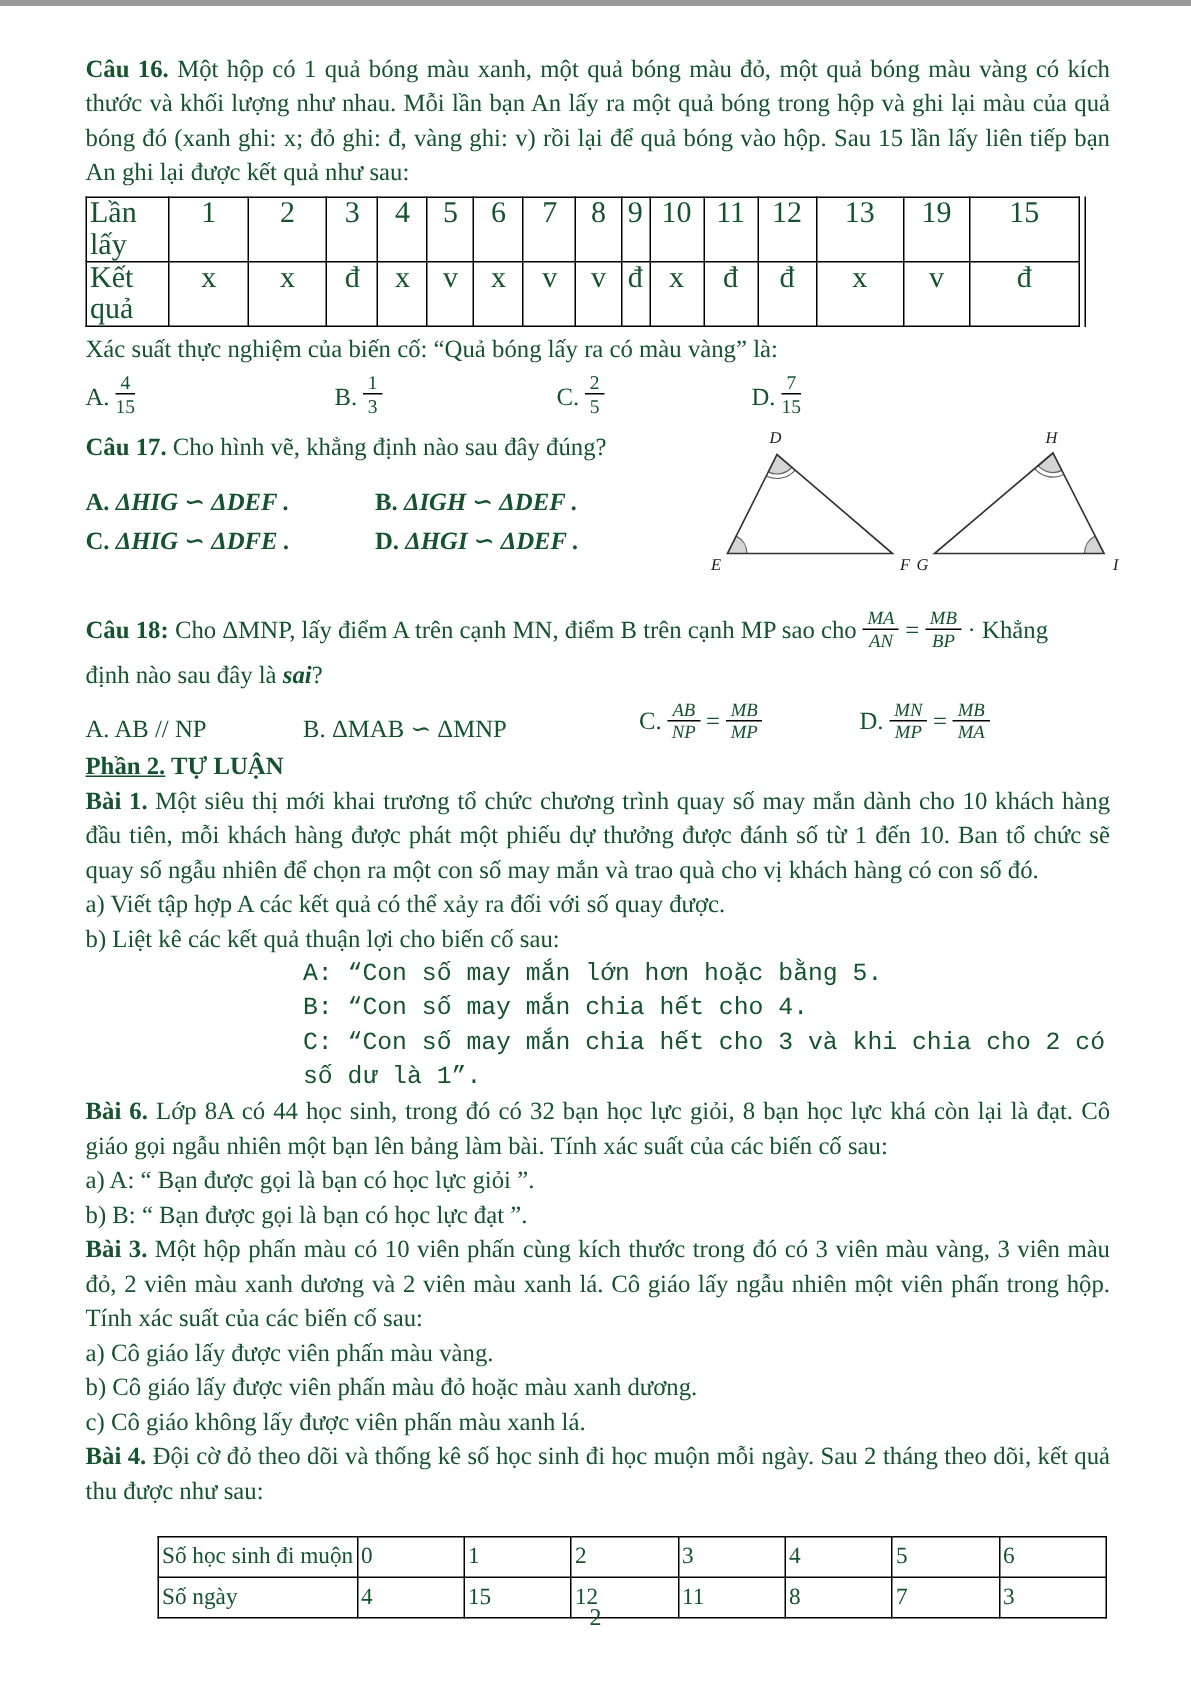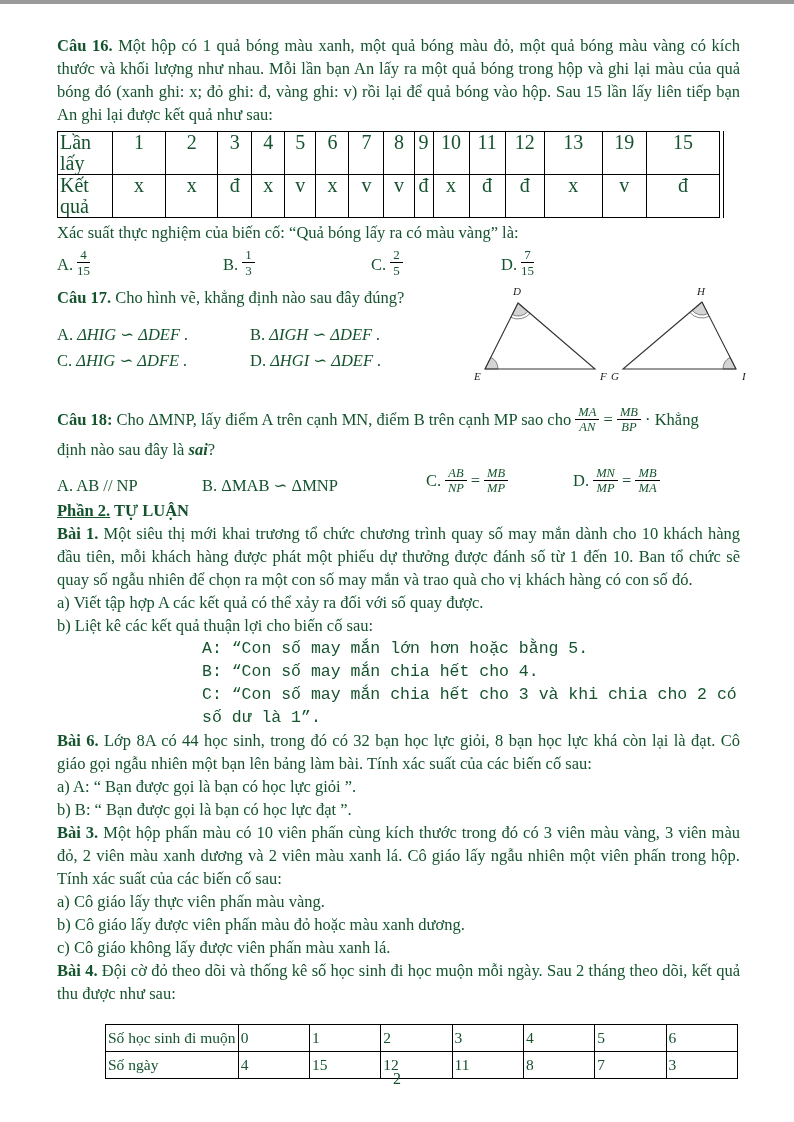--- a/index.html
+++ b/index.html
@@ -34,21 +34,21 @@
   .frac .fn{display:block;border-bottom:1.3px solid #000;padding:0 3px;}
   .frac .fd{display:block;}
   .frac.it{font-style:italic;font-size:12.5px;line-height:14px;}
 
   .optrow{display:flex;align-items:center;margin:3px 0 5px 0;min-height:34px;}
   .optrow .opt{display:flex;align-items:center;gap:4px;}
 
   
   .q17{position:relative;margin-top:4px;height:104px;}
   .q17opts{margin-top:13px;width:440px;}
-  .q17opts .row{display:flex;line-height:26px;}
+  .q17opts .row{display:flex;line-height:26px;font-weight:bold;}
   .q17opts .o1{width:193px;}
   .q17fig{position:absolute;top:-2px;right:-15px;}
   .q17fig text{font-family:"Liberation Serif","DejaVu Serif",serif;font-style:italic;font-size:11px;fill:#222;}
 
   
   .q18l1{margin-top:12px;line-height:36px;}
   .q18opts{display:flex;align-items:flex-end;min-height:36px;}
 
   
   .p2head{font-weight:bold;margin-top:2px;}
@@ -222,21 +222,21 @@
   <p>b) Liệt kê các kết quả thuận lợi cho biến cố sau:</p>
   <p class="indent-ev">A: “Con số may mắn lớn hơn hoặc bằng 5.</p>
   <p class="indent-ev">B: “Con số may mắn chia hết cho 4.</p>
   <p class="indent-ev">C: “Con số may mắn chia hết cho 3 và khi chia cho 2 có số dư là 1”.</p>
 
   <p class="para"><b>Bài 6.</b> <span>Lớp 8A có 44 học sinh, trong đó có 32 bạn học lực giỏi, 8 bạn học lực khá còn lại là đạt. Cô giáo gọi ngẫu nhiên một bạn lên bảng làm bài. Tính xác suất của các biến cố sau:</span></p>
   <p>a) A: “ Bạn được gọi là bạn có học lực giỏi ”.</p>
   <p>b) B: “ Bạn được gọi là bạn có học lực đạt ”.</p>
 
   <p class="para"><b>Bài 3.</b> <span>Một hộp phấn màu có 10 viên phấn cùng kích thước trong đó có 3 viên màu vàng, 3 viên màu đỏ, 2 viên màu xanh dương và 2 viên màu xanh lá. Cô giáo lấy ngẫu nhiên một viên phấn trong hộp. Tính xác suất của các biến cố sau:</span></p>
-  <p>a) Cô giáo lấy thực viên phấn màu vàng.</p>
+  <p>a) Cô giáo lấy được viên phấn màu vàng.</p>
   <p>b) Cô giáo lấy được viên phấn màu đỏ hoặc màu xanh dương.</p>
   <p>c) Cô giáo không lấy được viên phấn màu xanh lá.</p>
 
   <p class="para"><b>Bài 4.</b> <span>Đội cờ đỏ theo dõi và thống kê số học sinh đi học muộn mỗi ngày. Sau 2 tháng theo dõi, kết quả thu được như sau:</span></p>
 
   <table class="t2">
     <colgroup>
       <col style="width:132px">
         <col style="width:71px">
         <col style="width:71px">

